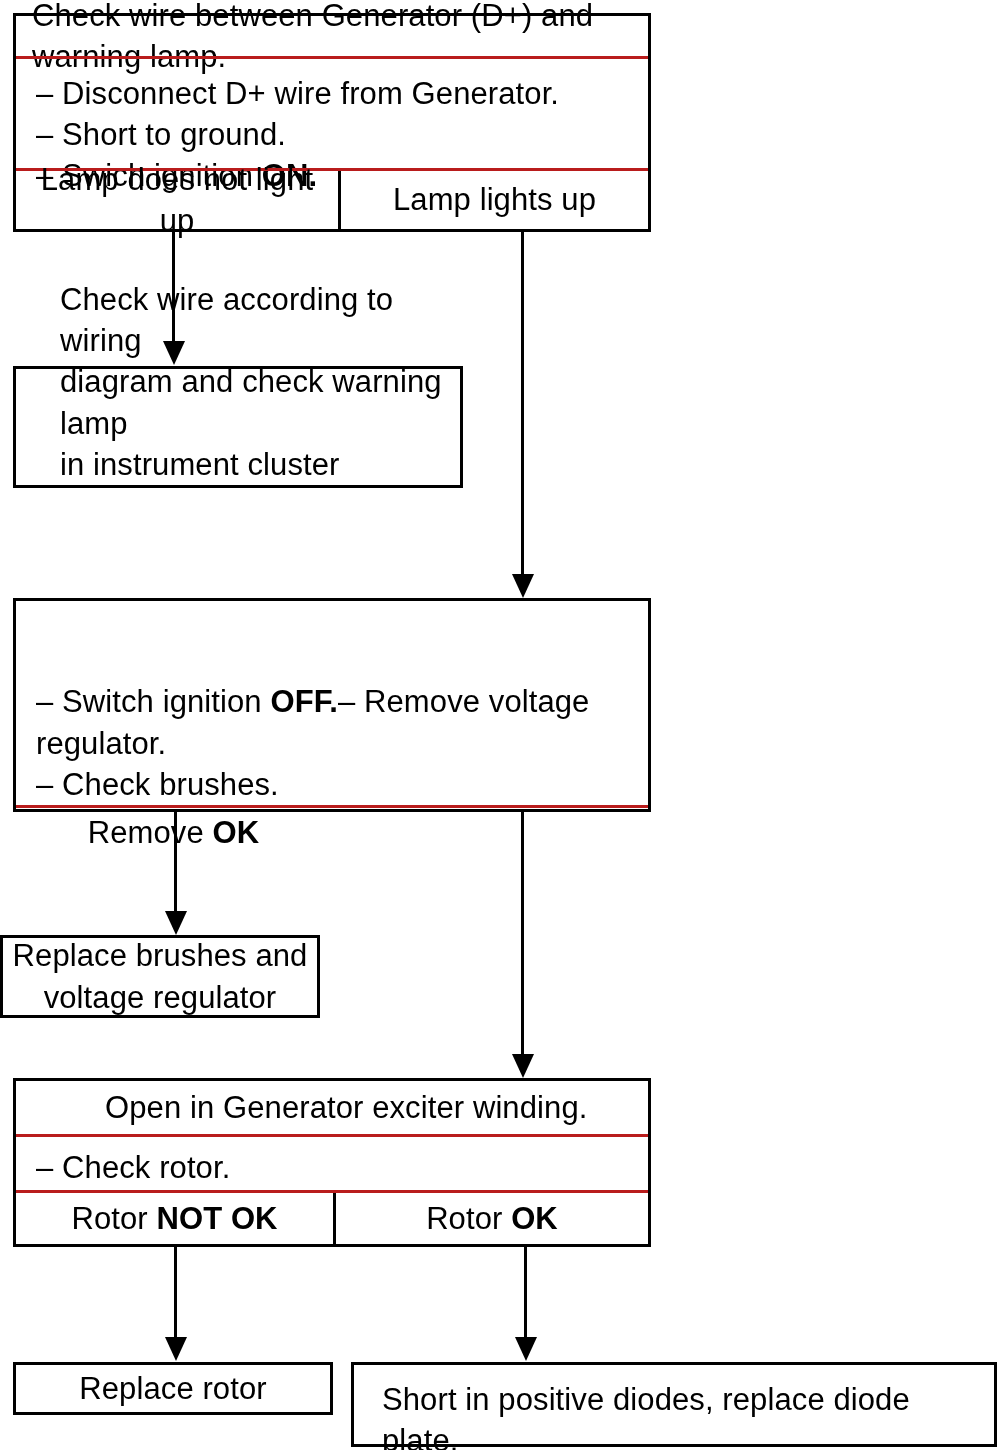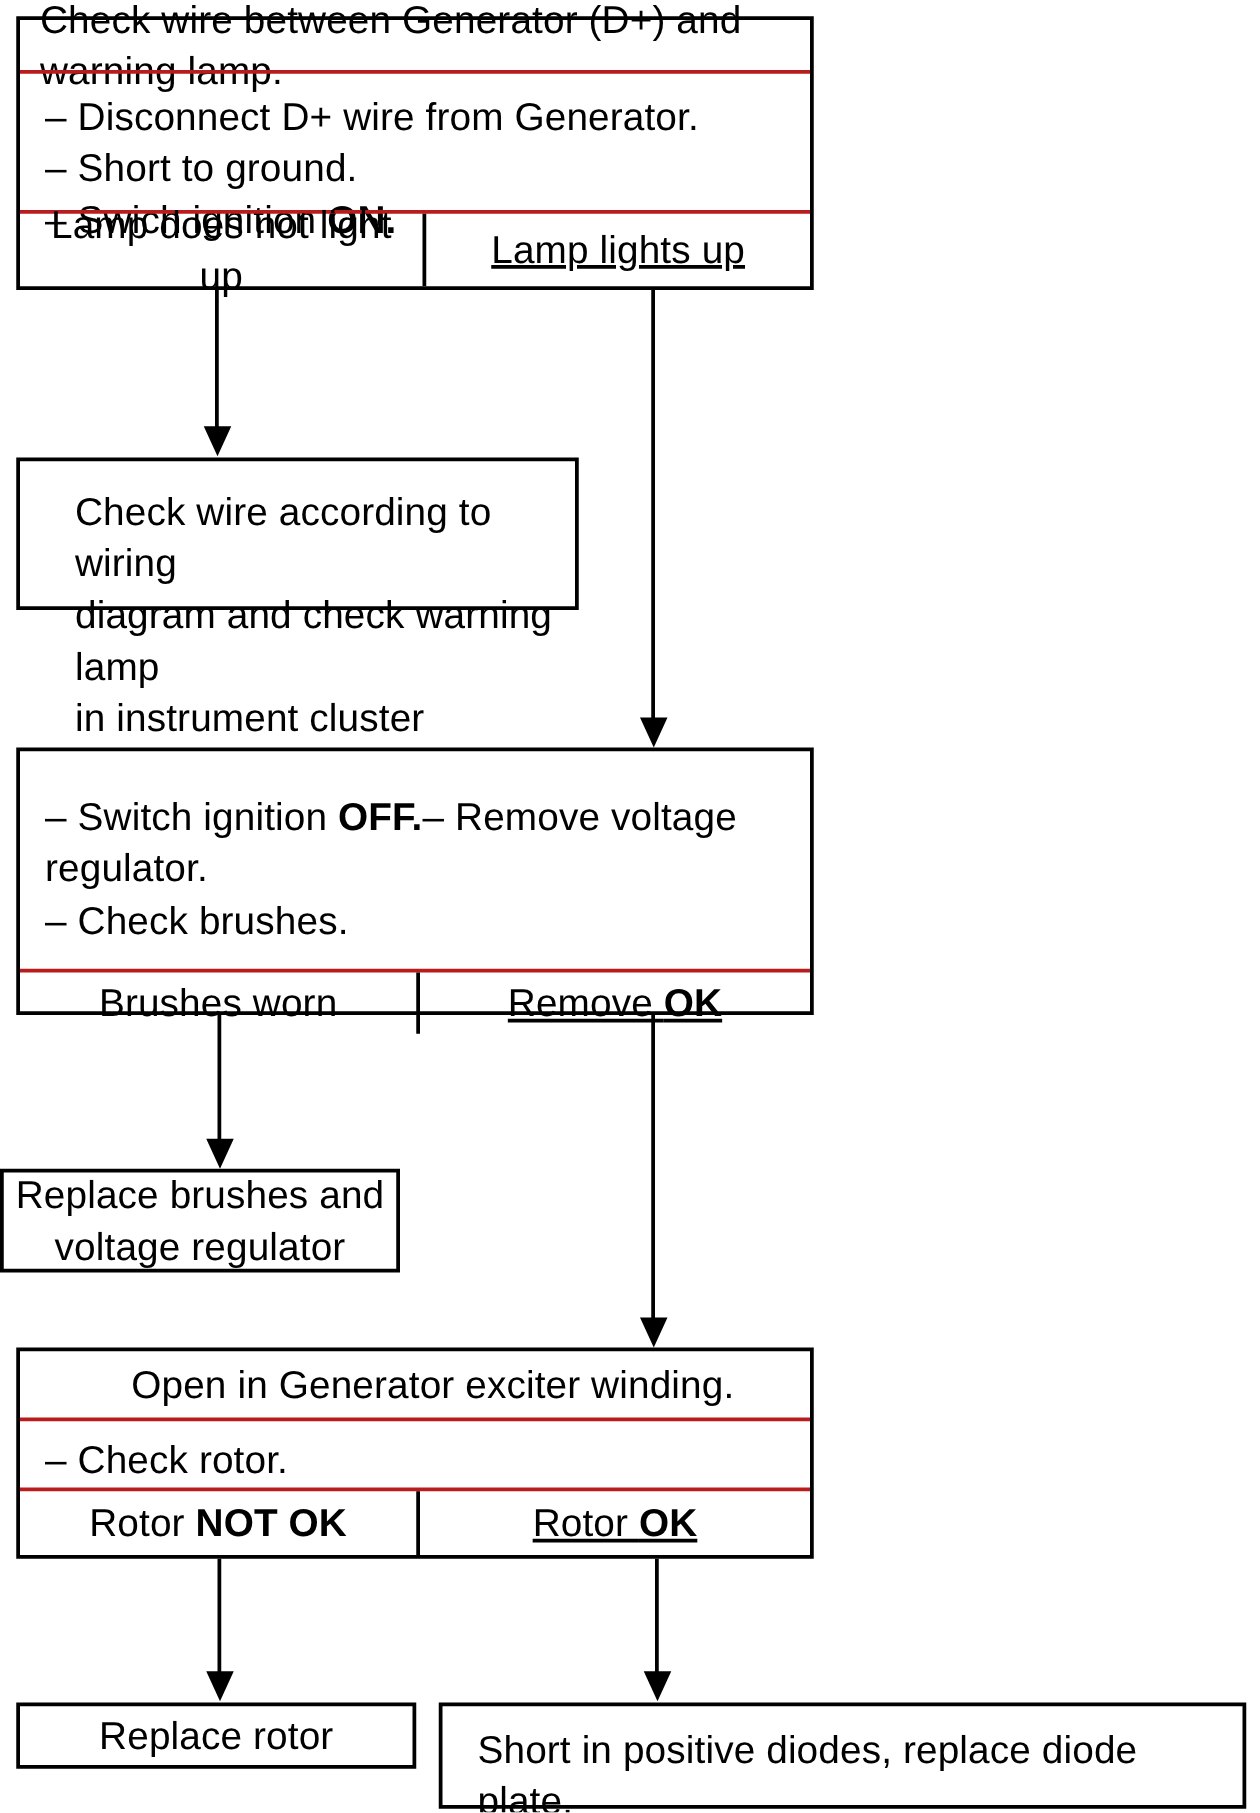--- a/index.html
+++ b/index.html
@@ -39,21 +39,20 @@
   }
   .fc-cell {
     box-sizing: border-box;
     display: flex;
     align-items: center;
     justify-content: center;
     height: 100%;
   }
   .fc-cell + .fc-cell {
     border-left: 3px solid #000000;
-    text-decoration: underline;
   }
 
   .txt {
     font-size: 31px;
     line-height: 1.33;
     letter-spacing: 0.1px;
     white-space: pre-line;
   }
   .txt-left   { text-align: left; }
   .txt-center { text-align: center; }
@@ -105,36 +104,33 @@
     </div>
   </div>
 
   <div class="conn-line" style="left:172px; top:232px; height:110px;"></div>
   <div class="conn-head" style="left:163px; top:341px;"></div>
 
   <div class="conn-line" style="left:521px; top:232px; height:343px;"></div>
   <div class="conn-head" style="left:512px; top:574px;"></div>
 
   <div class="fc-box" style="left:13px; top:366px; width:450px; height:122px;">
-    <div class="fc-row" style="height:100%; align-items:flex-start;">
+    <div class="fc-row" style="height:100%; align-items:flex-end;">
       <div class="txt txt-left pad-body">Check wire according to wiring
 diagram and check warning lamp
 in instrument cluster</div>
     </div>
   </div>
 
   <div class="fc-box" style="left:13px; top:598px; width:638px; height:214px;">
-    <div class="fc-row" style="height:174px; align-items:center;">
+    <div class="fc-row" style="height:204px; align-items:flex-end;">
       <div class="txt txt-left pad-steps"><span>–  Switch ignition </span><span class="bold">OFF.</span><span style="white-space:pre-line;">–  Remove voltage regulator.
 –  Check brushes.</span></div>
     </div>
     <div class="fc-row" style="height:52px;">
-      <div class="fc-cell pad-cell" style="width:317px;">
-        <span class="txt txt-center">Brushes worn</span>
-      </div>
       <div class="fc-cell pad-cell" style="width:315px;">
         <span class="txt txt-center"><span>Remove </span><span class="bold">OK</span></span>
       </div>
     </div>
   </div>
 
   <div class="conn-line" style="left:174px; top:812px; height:100px;"></div>
   <div class="conn-head" style="left:165px; top:911px;"></div>
 
   <div class="conn-line" style="left:521px; top:812px; height:243px;"></div>

